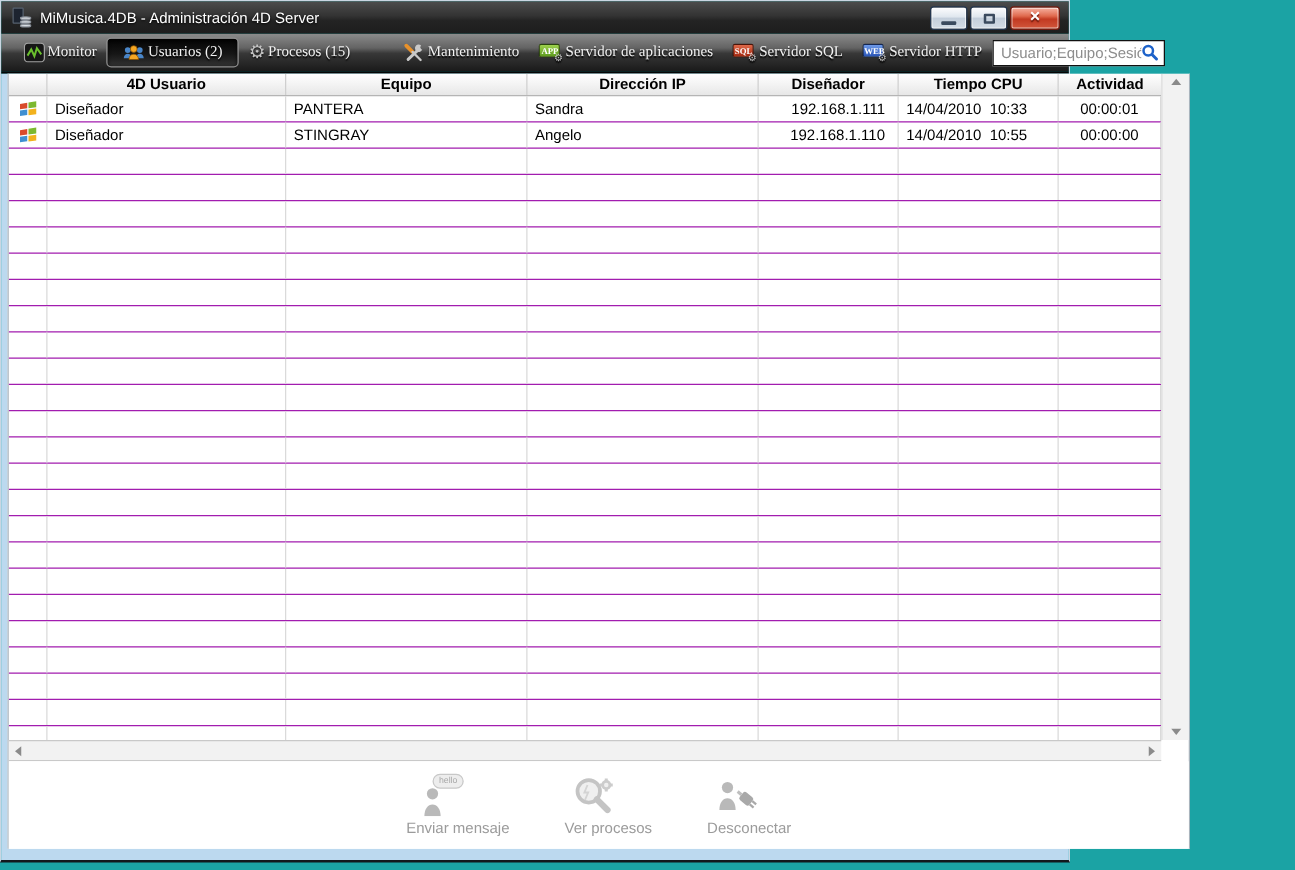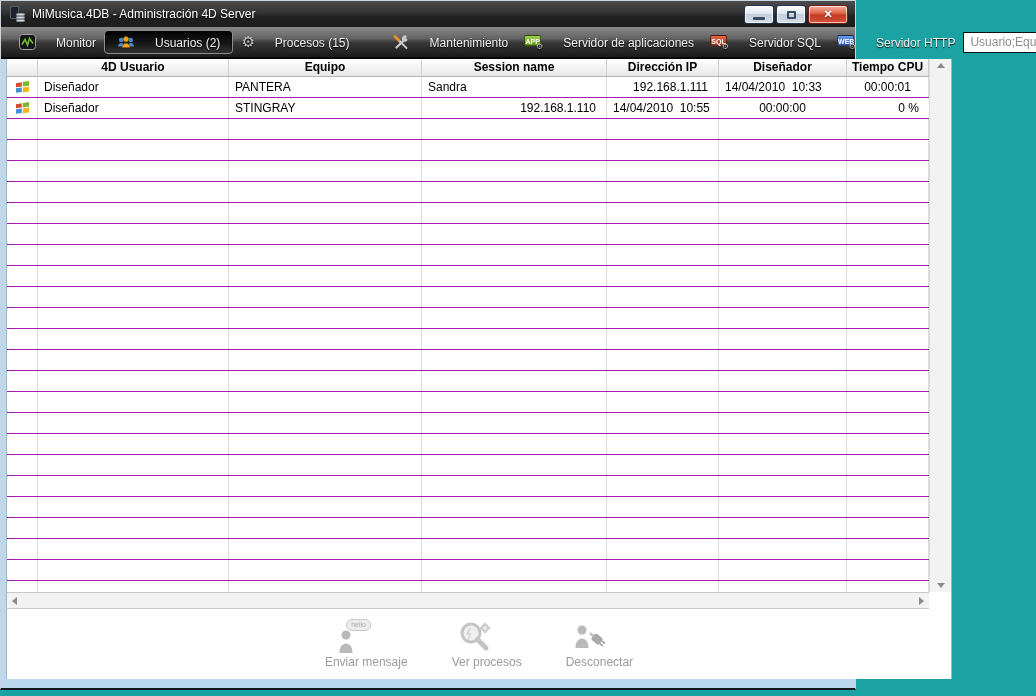--- a/index.html
+++ b/index.html
@@ -27,22 +27,22 @@
   .wbtn.close { width:40px; border-color:#731c10;
           background:linear-gradient(180deg,#f6b3a4 0%,#e06a4e 40%,#c23a22 55%,#d2573c 100%); }
   .glyph-min { width:12px; height:3px; background:#3a4a5e; border-radius:1px; margin-top:7px; }
   .glyph-max { width:9px; height:8px; border:2px solid #3a4a5e; border-radius:1px; }
   .glyph-close { color:#fff; font-size:11px; font-weight:bold; text-shadow:0 1px 1px #6e1508; line-height:1; }
 
   
   .toolbar { height:32px; flex:0 0 32px; display:flex; align-items:center;
              background:linear-gradient(180deg,#8b8b8b 0%,#636363 38%,#383838 52%,#1a1a1a 100%);
              border-bottom:2px solid #050505; padding:0 10px 0 10px; }
-  .tab { display:flex; align-items:flex-end; gap:20px; color:#f2f2f2; font-size:12px;
-         padding:3px 8px; border-radius:4px; white-space:nowrap; text-shadow:0 1px 1px rgba(0,0,0,.9); cursor:default; }
+  .tab { display:flex; align-items:flex-start; gap:2px; color:#f2f2f2; font-size:12px;
+         padding:3px 8px; border-radius:4px; white-space:nowrap; text-shadow:0 1px 1px rgba(0,0,0,.9); cursor:default;font-family:Liberation Serif, serif; }
   .tab.selected { background:linear-gradient(180deg,#030303 0%,#161616 55%,#333333 100%);
                   border:1px solid #8f8f8f; box-shadow:inset 0 1px 3px #000; padding:3px 12px; }
   .sp-lg { margin-left:26px; }
 
   .ic-monitor { width:17px; height:16px; flex:0 0 17px; }
   .ic-users, .ic-tools { width:18px; height:16px; flex:0 0 18px; }
   .ic-gear { font-size:15px; color:#c2c2c2; line-height:16px; text-shadow:0 1px 1px #000; }
   .badge-wrap { position:relative; width:19px; height:16px; flex:0 0 19px; }
   .badge { position:absolute; left:0; top:1px; width:17px; height:11px; border-radius:2px;
            color:#fff; font-size:7px; font-weight:bold; text-align:center; line-height:11px;
@@ -206,21 +206,20 @@
   <div class="content-frame">
     <div class="panel">
 
       <div class="table-zone">
         <div class="grid-table">
 
           <div class="hdr-row">
             <div class="hdr-cell"></div>
             <div class="hdr-cell">4D Usuario</div>
             <div class="hdr-cell">Equipo</div>
-            <div class="hdr-cell">Session name</div>
             <div class="hdr-cell">Dirección IP</div>
             <div class="hdr-cell">Diseñador</div>
             <div class="hdr-cell">Tiempo CPU</div>
             <div class="hdr-cell">Actividad</div>
           </div>
 
           <div class="data-row">
             <div class="cell cell-icon">
               <svg class="winlogo" viewBox="0 0 15 14">
                 <path d="M1 3.2 L6.8 2.2 L6.8 6.6 L1 7.3 z" fill="#d94b2b"></path>
@@ -242,20 +241,21 @@
             <div class="cell cell-icon">
               <svg class="winlogo" viewBox="0 0 15 14">
                 <path d="M1 3.2 L6.8 2.2 L6.8 6.6 L1 7.3 z" fill="#d94b2b"></path>
                 <path d="M7.8 2 L14 1 L14 5.7 L7.8 6.5 z" fill="#7cb82f"></path>
                 <path d="M1 8.3 L6.8 7.6 L6.8 12 L1 12.8 z" fill="#3f8fd1"></path>
                 <path d="M7.8 7.5 L14 6.7 L14 11.4 L7.8 12.2 z" fill="#f2b21d"></path>
               </svg>
             </div>
             <div class="cell al">Diseñador</div>
             <div class="cell al">STINGRAY</div>
+            <div class="cell al">Angelo</div>
             <div class="cell ar">192.168.1.110</div>
             <div class="cell al">14/04/2010  10:55</div>
             <div class="cell ac">00:00:00</div>
             <div class="cell ar">0 %</div>
           </div>
 
           <div id="empty-rows">
             <div class="empty-row">
               <div class="cell"></div>
                 <div class="cell"></div>

